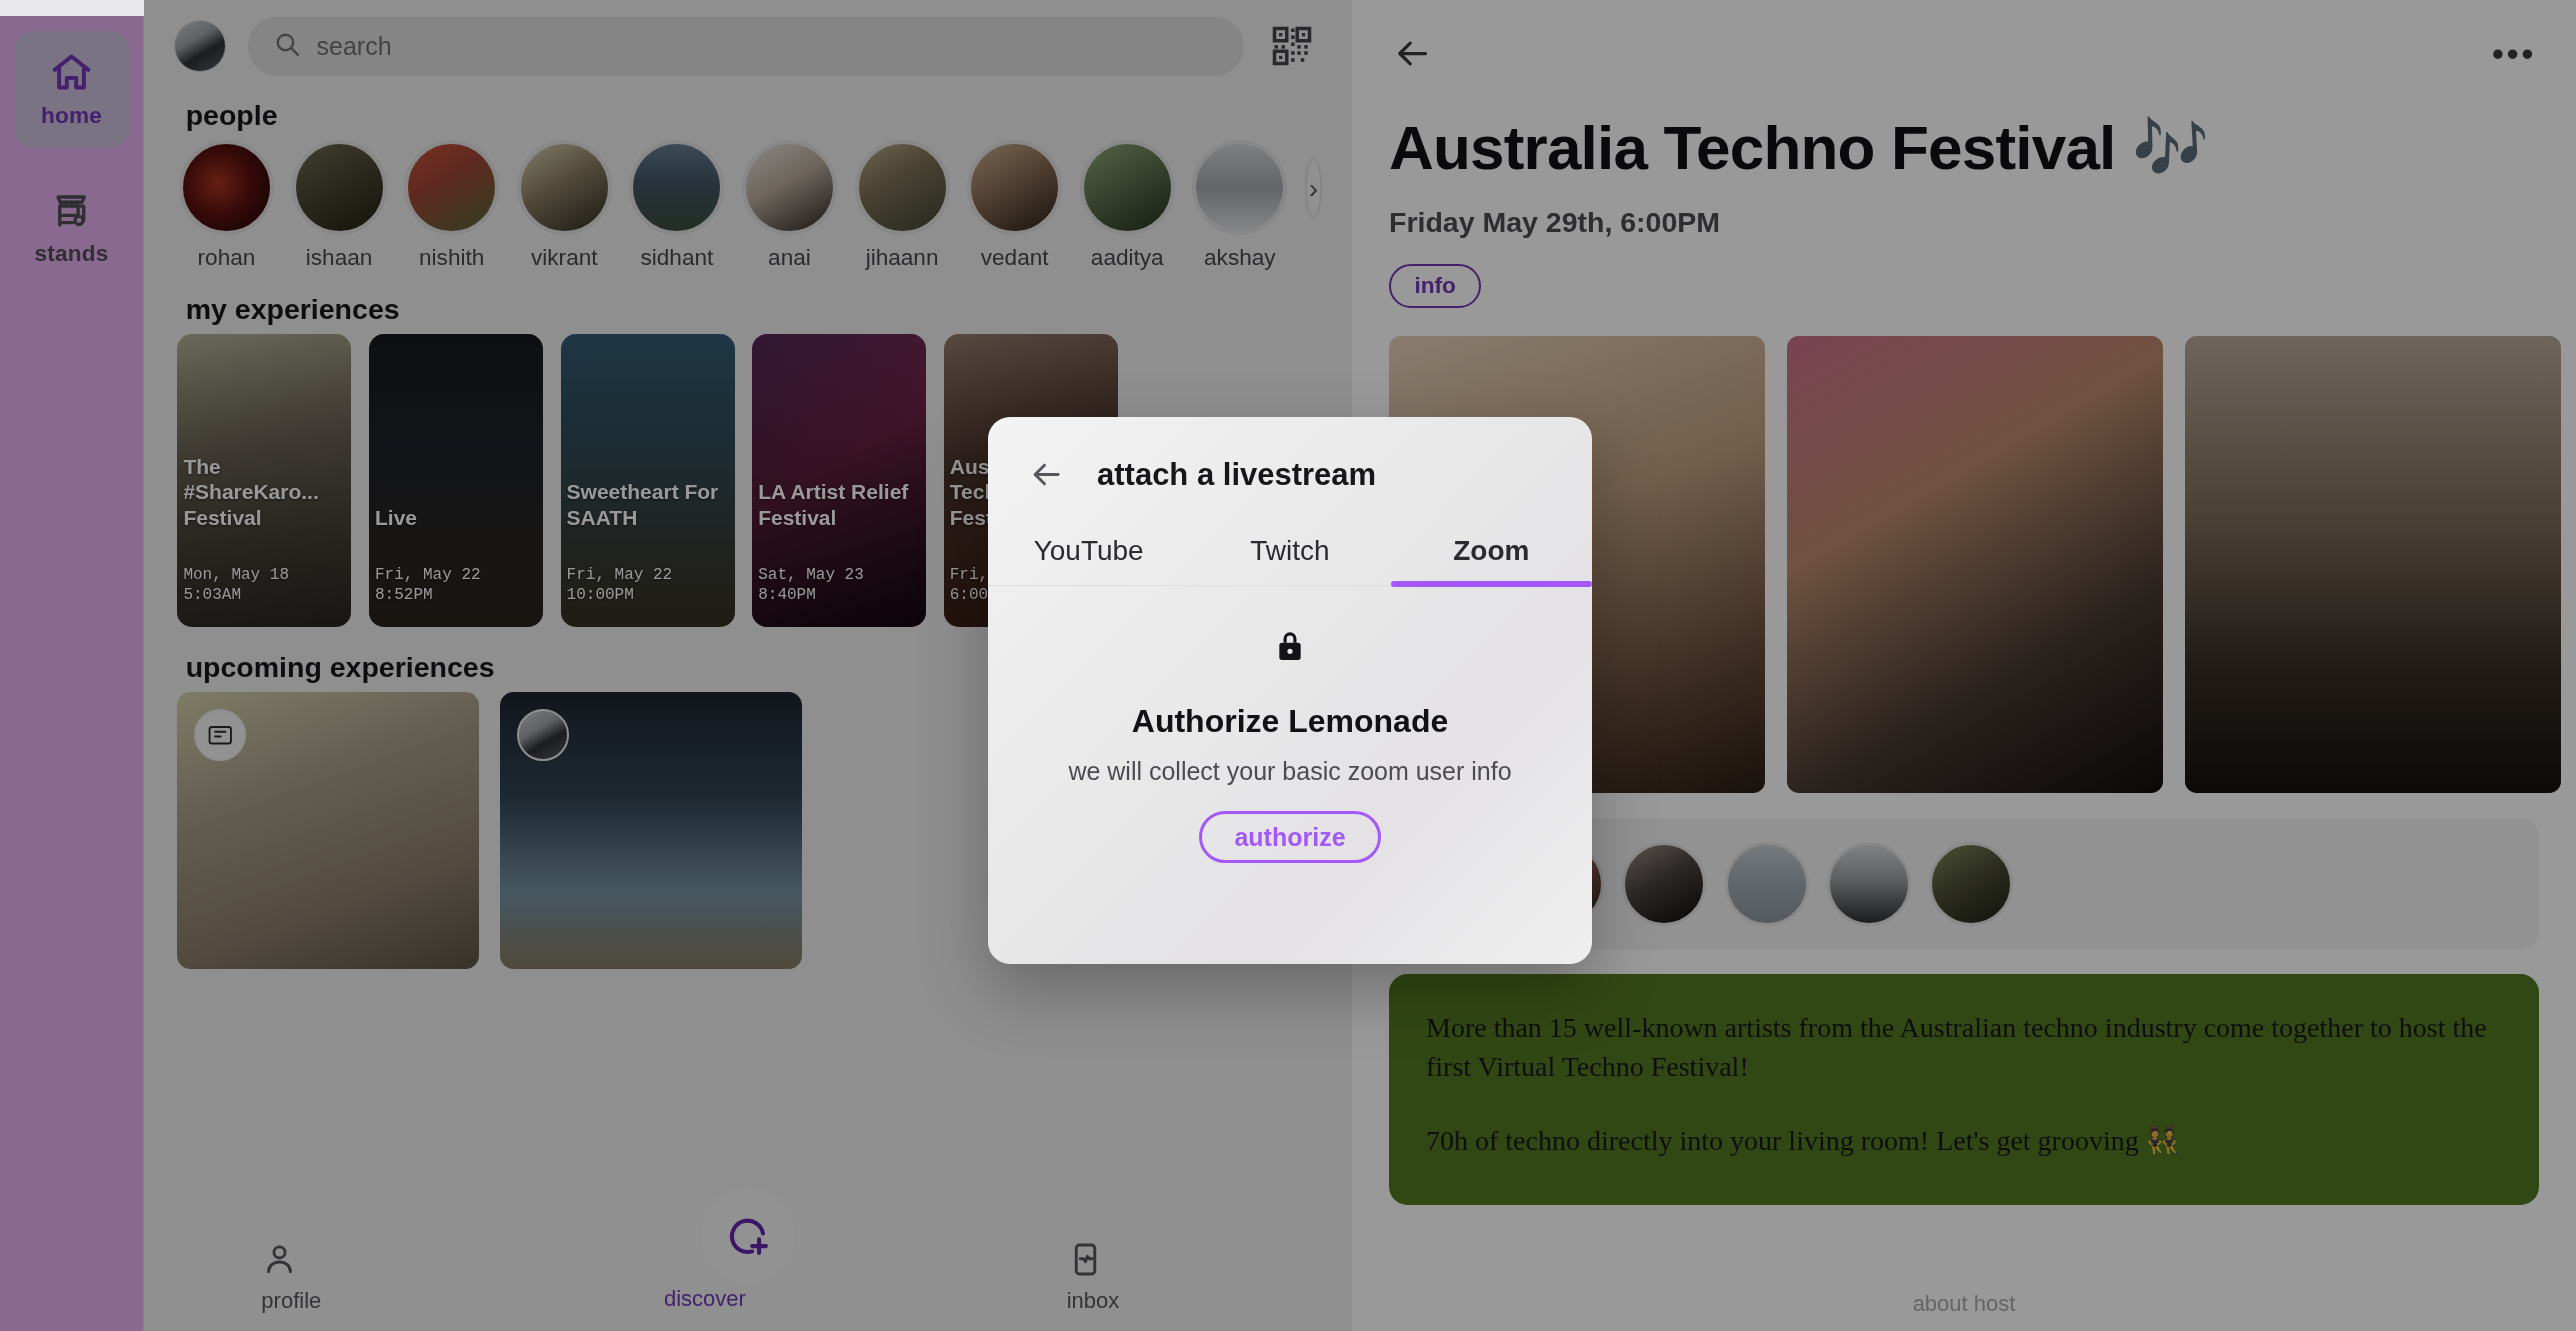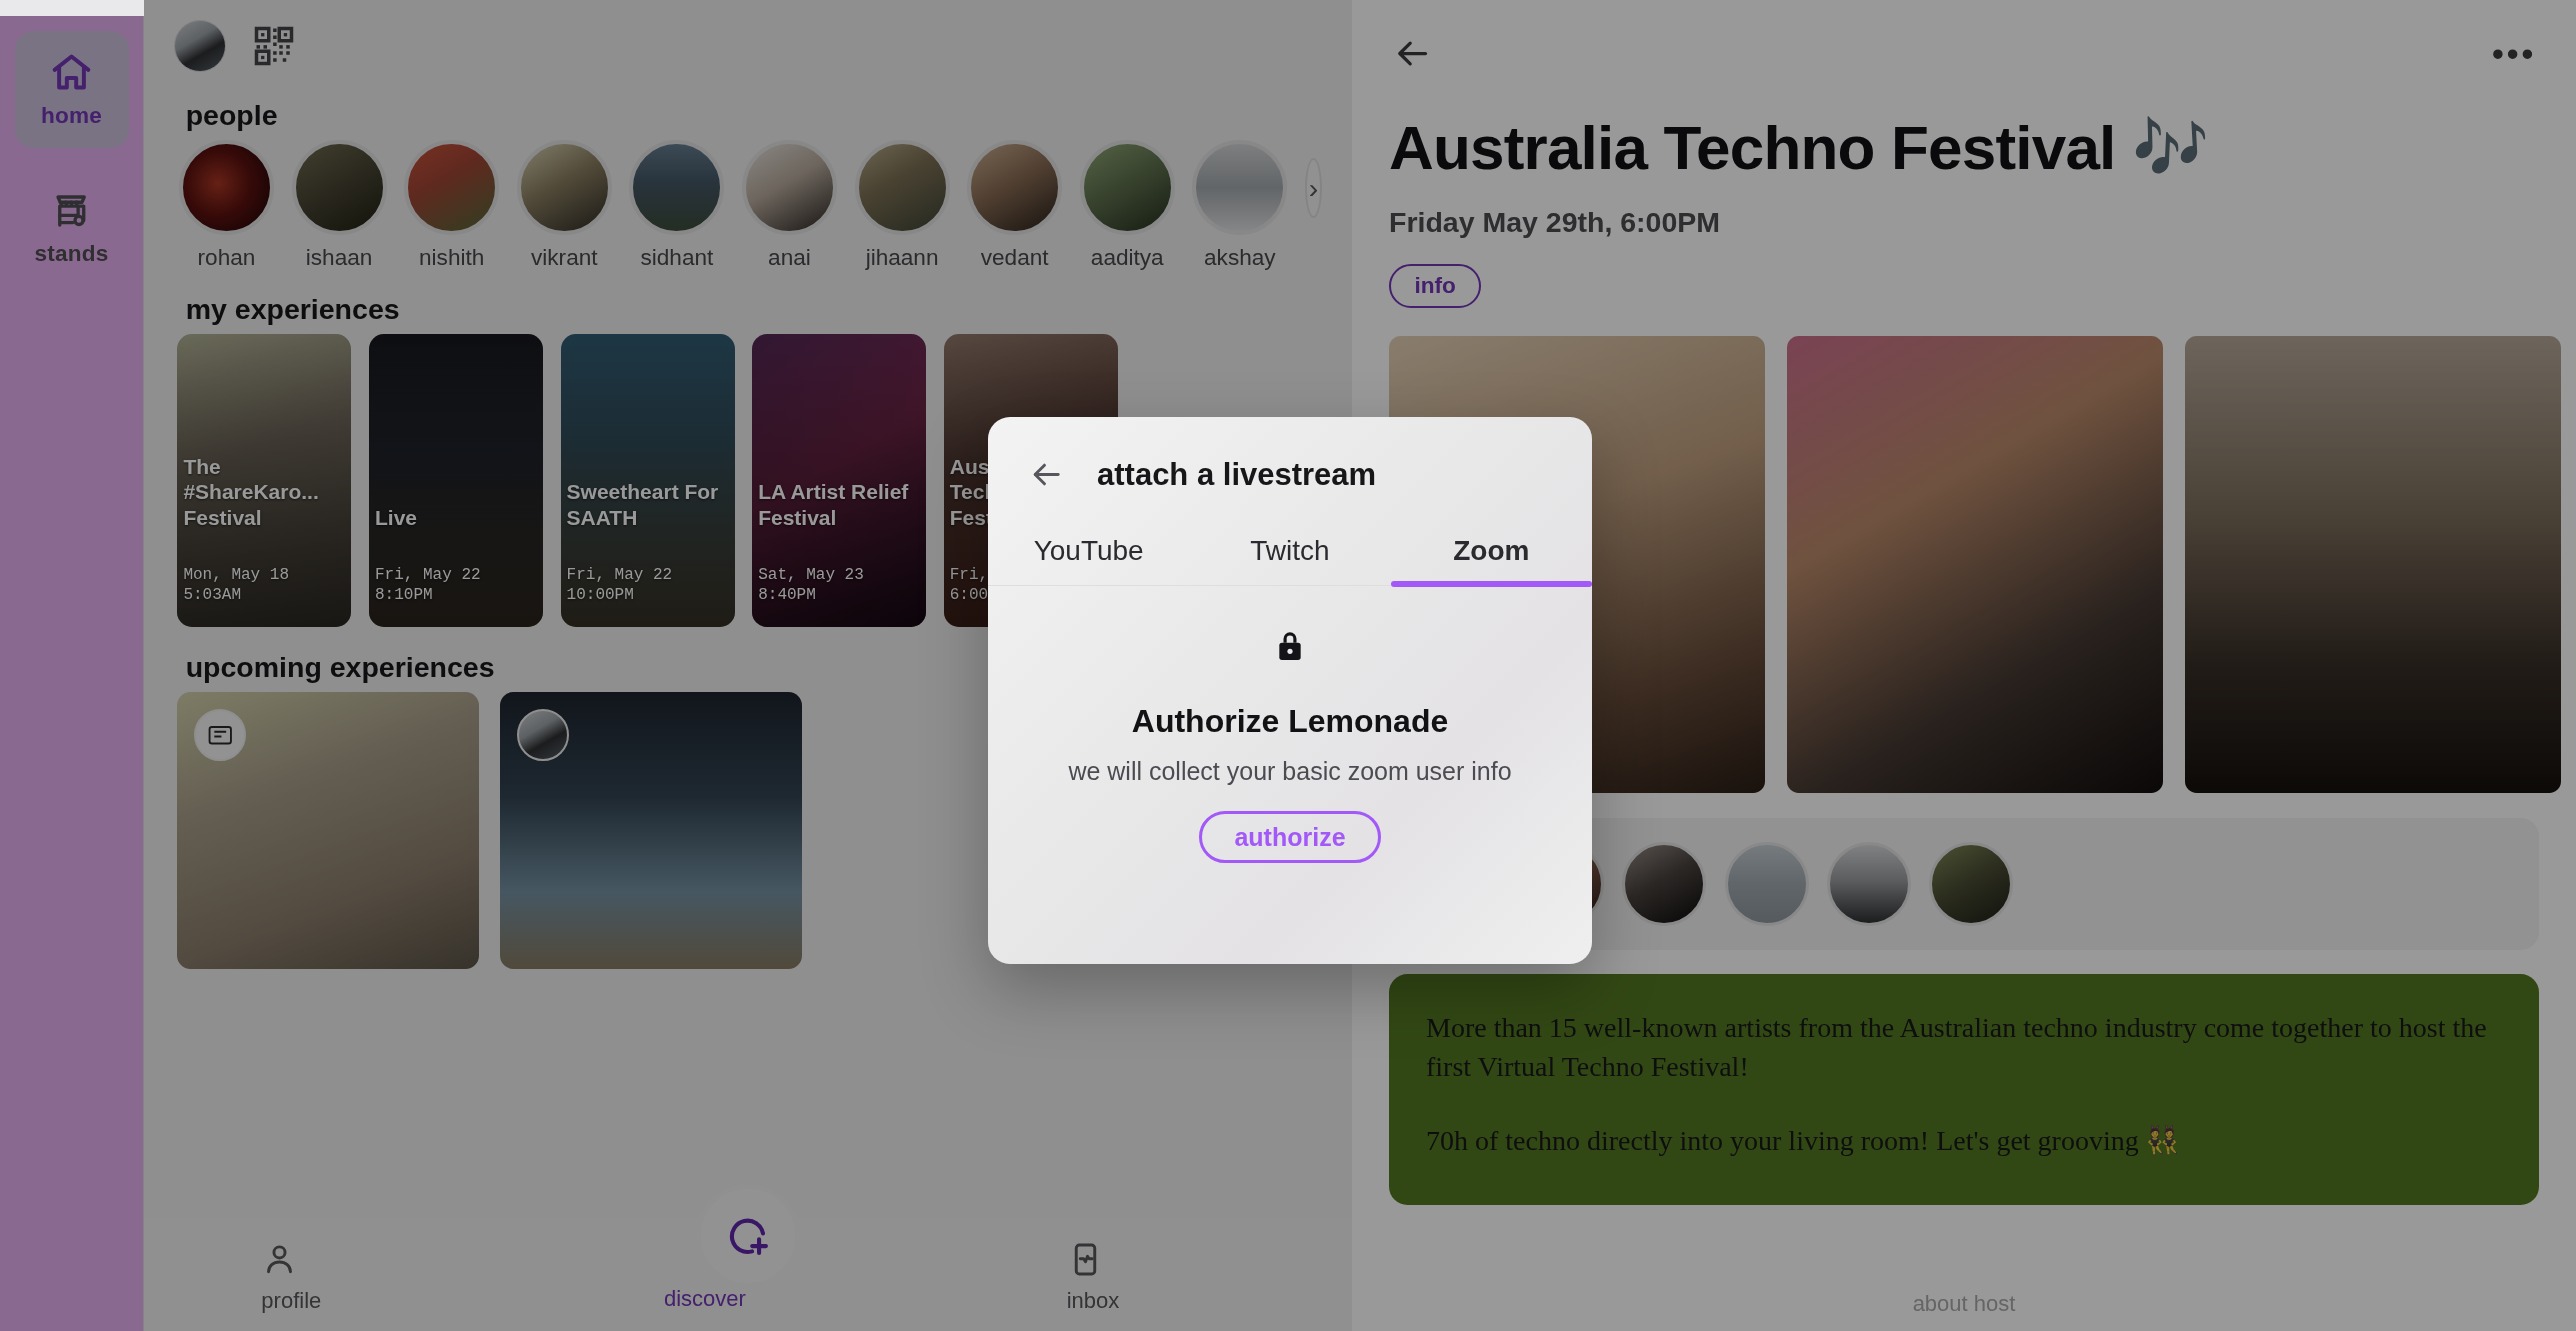--- a/index.html
+++ b/index.html
@@ -186,20 +186,29 @@
           </svg>
         </span>
         <span class="rail-label">stands</span>
       </div>
     </div>
 
     <div class="phone">
 
       <div class="topbar">
         <div class="avatar-sm"></div>
+        <div class="searchbox">
+          <span>
+            <svg width="28.5" height="28.5" viewBox="0 0 24 24" fill="none" stroke="#6f6f75" stroke-width="2" stroke-linecap="round">
+              <circle cx="10.5" cy="10.5" r="6.5"></circle>
+                <path d="M15.6 15.6 21 21"></path>
+            </svg>
+          </span>
+          <span class="search-ph">search</span>
+        </div>
         <div class="qr">
           <svg width="42" height="42" viewBox="0 0 24 24" fill="#44444a">
             <rect x="2" y="2" width="7" height="7" fill="none" stroke="#44444a" stroke-width="2"></rect>
             <rect x="4.6" y="4.6" width="1.9" height="1.9"></rect>
             <rect x="15" y="2" width="7" height="7" fill="none" stroke="#44444a" stroke-width="2"></rect>
             <rect x="17.6" y="4.6" width="1.9" height="1.9"></rect>
             <rect x="2" y="15" width="7" height="7" fill="none" stroke="#44444a" stroke-width="2"></rect>
             <rect x="4.6" y="17.6" width="1.9" height="1.9"></rect>
             <rect x="11.5" y="2" width="2" height="2"></rect>
               <rect x="11.5" y="6" width="2" height="2"></rect>
@@ -273,21 +282,21 @@
             <div class="exp-txt">
               <div class="exp-name">The #ShareKaro... Festival</div>
               <div class="exp-date"><span>Mon, May 18</span><br><span>5:03AM</span></div>
             </div>
           </div>
           <div class="exp-card">
             <div class="exp-bg" style="background:linear-gradient(180deg,#1a1c24 0%,#2b3240 40%,#6b5a45 100%);"></div>
             <div class="exp-shade"></div>
             <div class="exp-txt">
               <div class="exp-name">Live</div>
-              <div class="exp-date"><span>Fri, May 22</span><br><span>8:10PM</span></div>
+              <div class="exp-date"><span>Fri, May 22</span><br><span>8:52PM</span></div>
             </div>
           </div>
           <div class="exp-card">
             <div class="exp-bg" style="background:linear-gradient(180deg,#2f6d90 0%,#3b6f88 35%,#8a7a55 100%);"></div>
             <div class="exp-shade"></div>
             <div class="exp-txt">
               <div class="exp-name">Sweetheart For SAATH</div>
               <div class="exp-date"><span>Fri, May 22</span><br><span>10:00PM</span></div>
             </div>
           </div>

